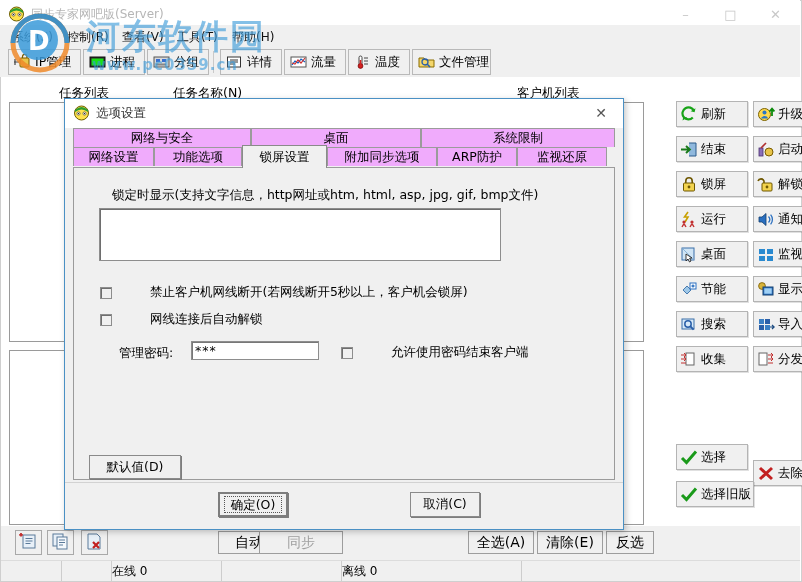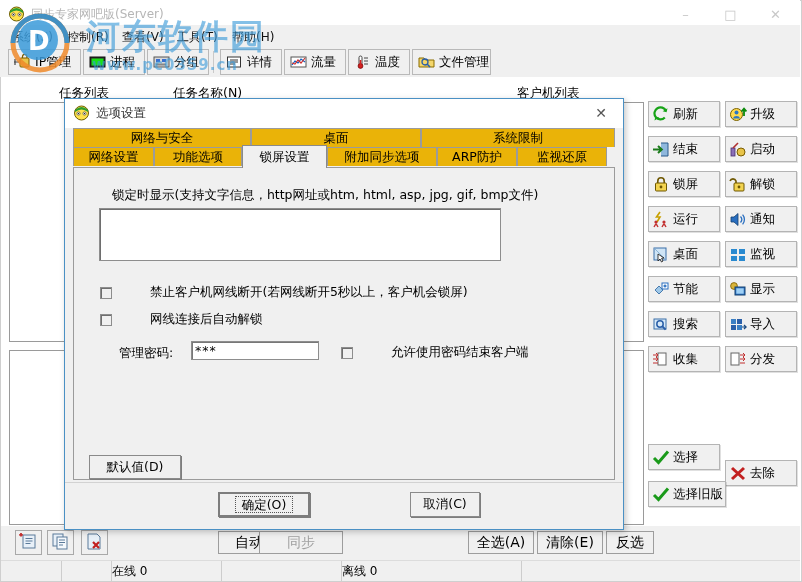--- a/index.html
+++ b/index.html
@@ -57,38 +57,38 @@
   .statusbar{position:absolute;left:1px;top:560px;width:799px;height:21px;background:#f0f0f0;
     border-top:1px solid #dcdcdc;box-sizing:border-box;}
   .stcell{position:absolute;top:0;height:20px;border-left:1px solid #cdcdcd;
     box-sizing:border-box;font-size:12px;color:#000;line-height:20px;
     white-space:nowrap;}
 
   
   .rbtn{position:absolute;width:72px;height:26px;background:#f0f0f0;
     border:1px solid #b4b4b4;box-sizing:border-box;display:flex;align-items:center;
     font-size:12.5px;color:#000;white-space:nowrap;
-    box-shadow:1px 1px 0 rgba(0,0,0,.12);}
+    box-shadow:1px 1px 0 rgba(0,0,0,.12);margin-left:28px;}
   .rbtn .ri{width:18px;height:17px;margin-left:3px;margin-right:3px;position:relative;flex:0 0 auto;}
   .rbtn.wide{width:78px;}
 
   
   .dialog{position:absolute;left:64px;top:98px;width:560px;height:432px;
     background:#f0f0f0;border:1px solid #4a90c4;box-sizing:border-box;
     box-shadow:2px 2px 6px rgba(0,0,0,.22);}
   .dlg-title{position:absolute;left:0;top:0;width:558px;height:29px;background:#ffffff;}
   .dlg-icon{position:absolute;left:8px;top:5px;width:17px;height:17px;}
   .dlg-title-text{position:absolute;left:31px;top:6px;font-size:12.5px;color:#333;}
   .dlg-close{position:absolute;right:2px;top:0;width:40px;height:28px;
     line-height:28px;text-align:center;color:#555;font-size:14px;}
   .dlg-body{position:absolute;left:0;top:29px;width:558px;height:401px;background:#f0f0f0;}
 
   
   .tabstrip{position:absolute;left:8px;top:0;width:542px;height:40px;}
-  .tab{position:absolute;height:19px;box-sizing:border-box;background:#eab308;
+  .tab{position:absolute;height:19px;box-sizing:border-box;background:#f0abfc;
     border:1px solid #9b9b9b;border-bottom:none;font-size:12.5px;color:#000;
     text-align:center;line-height:17px;white-space:nowrap;}
   .tab.sel{background:#f0f0f0;border-color:#8a8a8a;height:23px;line-height:21px;z-index:4;
     border-bottom:none;font-weight:normal;}
   .tabpage{position:absolute;left:8px;top:39px;width:542px;height:313px;
     background:#f0f0f0;border:1px solid #9b9b9b;box-sizing:border-box;}
 
   .dlg-label{position:absolute;font-size:12.5px;color:#000;white-space:nowrap;}
   .dlg-textarea{position:absolute;background:#ffffff;border:1px solid #8d8d8d;
     box-sizing:border-box;box-shadow:inset 1px 1px 0 #6e6e6e;}
@@ -501,21 +501,21 @@
 
         <div class="cbrow" style="left:267px;top:176px;">
           <span class="cbox"></span>
           <span>允许使用密码结束客户端</span>
         </div>
 
         <div class="dlg-btn" style="left:15px;top:287px;width:92px;height:24px;">默认值(D)</div>
       </div>
 
       <div class="dlg-footer">
-        <div class="dlg-btn default" style="left:153px;top:9px;width:92px;height:25px;">
+        <div class="dlg-btn default" style="left:153px;top:9px;width:70px;height:25px;">
           <span class="inner">确定(O)</span>
         </div>
         <div class="dlg-btn" style="left:345px;top:9px;width:70px;height:25px;">取消(C)</div>
       </div>
     </div>
   </div>
 
   <div class="watermark">
     <svg width="90" height="70" viewBox="0 0 90 70" style="position:absolute;left:0;top:4px;">
       <circle cx="40" cy="33" r="27" fill="none" stroke="#ef8a2a" stroke-width="5" opacity=".85"></circle>

